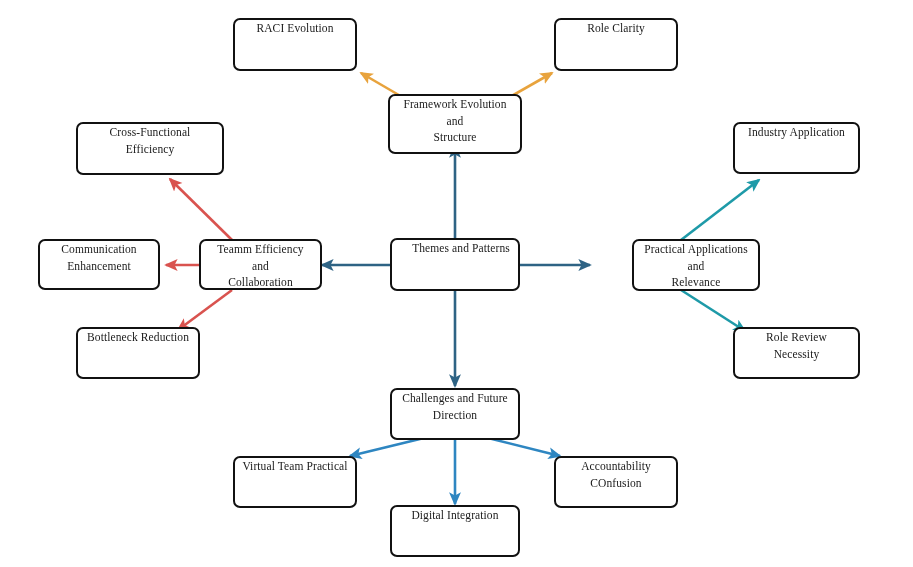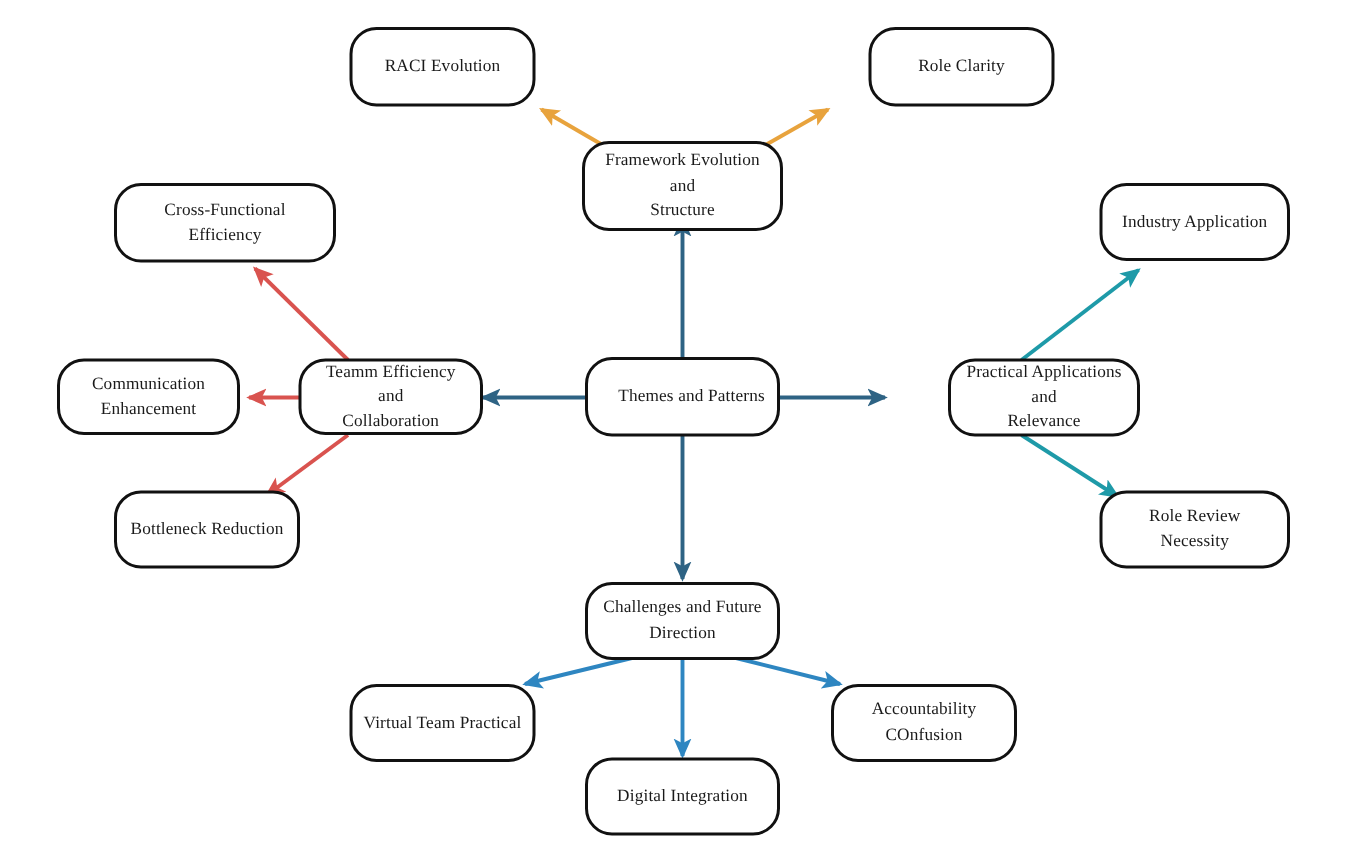--- a/index.html
+++ b/index.html
@@ -21,23 +21,22 @@
     top: 0;
     width: 913px;
     height: 567px;
     pointer-events: none;
   }
   .node {
     position: absolute;
     box-sizing: border-box;
     background: #ffffff;
     border: 2.5px solid #111111;
-    border-radius: 18px;
+    border-radius: 7px;
     display: flex;
-    align-items: center;
     justify-content: center;
     text-align: center;
     z-index: 2;
   }
   .node-label {
     display: block;
     color: #1a1a1a;
     font-size: 11.5px;
     line-height: 1.45;
     letter-spacing: 0.1px;
@@ -95,21 +94,21 @@
 
     <line x1="455" y1="440" x2="455" y2="504" stroke="#2E86C1" stroke-width="2.6" marker-end="url(#ah-challenges)"></line>
 
     <line x1="488" y1="438" x2="560" y2="456" stroke="#2E86C1" stroke-width="2.6" marker-end="url(#ah-challenges)"></line>
   </svg>
 
   <div class="node" style="left:233px; top:18px; width:124px; height:53px;">
     <span class="node-label">RACI Evolution</span>
   </div>
 
-  <div class="node" style="left:554px; top:18px; width:124px; height:53px;margin-left:25px;">
+  <div class="node" style="left:554px; top:18px; width:124px; height:53px;">
     <span class="node-label">Role Clarity</span>
   </div>
 
   <div class="node" style="left:388px; top:94px; width:134px; height:60px;">
     <span class="node-label">Framework Evolution and
 Structure</span>
   </div>
 
   <div class="node" style="left:76px; top:122px; width:148px; height:53px;">
     <span class="node-label">Cross-Functional

